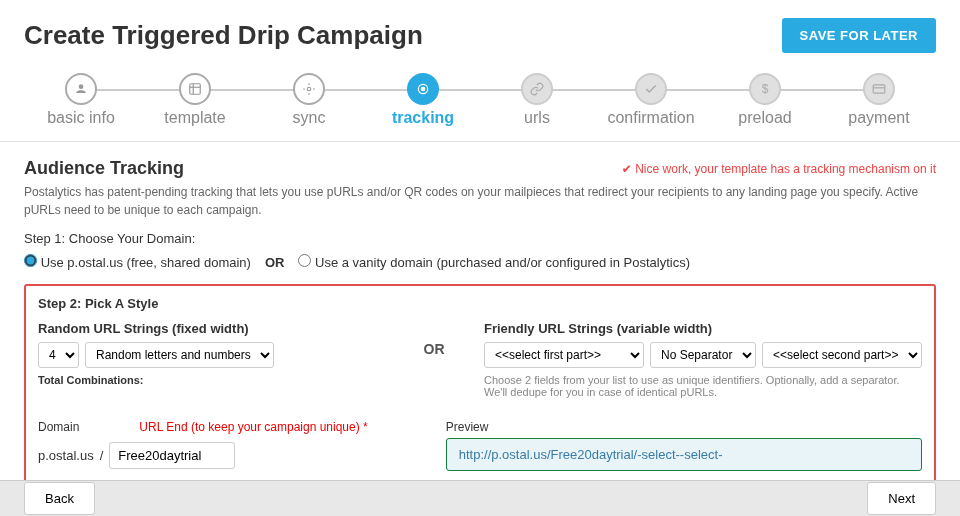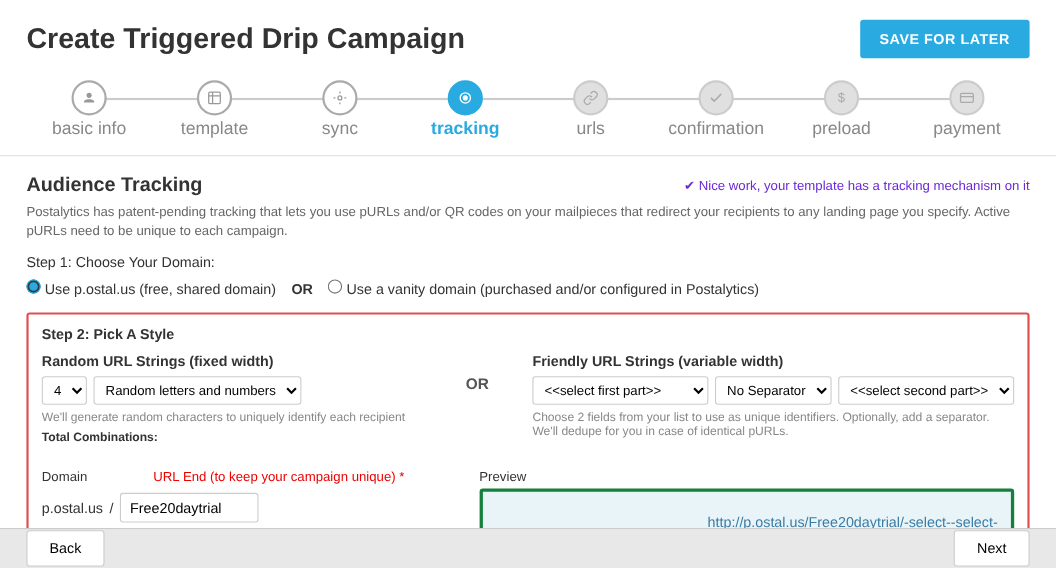--- a/index.html
+++ b/index.html
@@ -32,49 +32,49 @@
     }
     .step-circle.active { background: #29abe2; border-color: #29abe2; color: #fff; }
     .step-circle.done { background: #fff; border-color: #aaa; color: #aaa; }
     .step-label { font-size: 16px; color: #888; }
     .step-label.active { color: #29abe2; font-weight: bold; }
 
     
     .main { padding: 16px 24px; }
     .section-header { display: flex; justify-content: space-between; align-items: center; margin-bottom: 4px; }
     .section-title { font-size: 18px; font-weight: bold; color: #333; }
-    .nice-work { color: #6d28d9; font-size: 12px; }
+    .nice-work { color: #ef4444; font-size: 12px; }
     .description { font-size: 12px; color: #666; margin-bottom: 12px; line-height: 1.5; }
 
     .step-heading { font-size: 13px; font-weight: normal; margin-bottom: 8px; color: #333; }
     .radio-row { display: flex; align-items: center; gap: 14px; margin-bottom: 14px; font-size: 13px; }
     .radio-row input[type=radio] { accent-color: #29abe2; }
 
     .step2-box { border: 2px solid #e05050; padding: 10px 12px 16px; border-radius: 3px; }
     .step2-title { font-weight: bold; font-size: 13px; margin-bottom: 10px; color: #333; }
 
     .url-config { display: flex; align-items: flex-start; gap: 30px; }
     .url-section { flex: 1; }
     .url-section-title { font-weight: bold; font-size: 13px; margin-bottom: 6px; }
     .or-divider { display: flex; align-items: center; justify-content: center; font-weight: bold; font-size: 14px; color: #555; padding-top: 20px; width: 40px; }
 
     .controls-row { display: flex; align-items: center; gap: 6px; margin-bottom: 6px; }
     .small-select { border: 1px solid #ccc; border-radius: 3px; padding: 4px 6px; font-size: 12px; background: #fff; cursor: pointer; }
     .select-wide { min-width: 160px; }
     .helper-text { font-size: 11px; color: #888; margin-bottom: 6px; }
 
-    .url-fields-row { display: flex; align-items: flex-start; gap: 8px; margin-top: 16px; }
+    .url-fields-row { display: flex; align-items: flex-start; gap: 18px; margin-top: 16px; }
     .domain-col { display: flex; flex-direction: column; }
     .preview-col { display: flex; flex-direction: column; margin-left: 60px; flex: 1; }
     .field-label { font-size: 12px; margin-bottom: 4px; color: #333; }
     .field-label span { color: #e00; }
     .domain-row { display: flex; align-items: center; gap: 6px; }
     .domain-name { font-size: 13px; color: #333; }
     .url-input { border: 1px solid #ccc; border-radius: 3px; padding: 5px 8px; font-size: 13px; width: 126px; }
-    .preview-box { background: #e8f4f8; border: 3px solid #15803d; border-radius: 3px; padding: 20px 12px; color: #3a7ca5; font-size: 13px; min-width: 260px; text-align: right; }
+    .preview-box { background: #e8f4f8; border: 1px solid #15803d; border-radius: 3px; padding: 8px 12px; color: #3a7ca5; font-size: 13px; min-width: 260px; }
 
     
     .footer { position: fixed; bottom: 0; left: 0; right: 0; height: 36px; background: #e8e8e8; display: flex; justify-content: space-between; align-items: center; padding: 0 24px; border-top: 1px solid #ccc; }
     .back-btn { background: #fff; border: 1px solid #ccc; padding: 8px 20px; font-size: 13px; cursor: pointer; border-radius: 3px; }
     .next-btn { background: #fff; border: 1px solid #ccc; padding: 8px 20px; font-size: 13px; cursor: pointer; border-radius: 3px; }
   </style>
 </head>
 <body>
 
 <div class="header">
@@ -193,21 +193,20 @@
         <div class="controls-row">
           <select class="small-select">
             <option>4</option><option>5</option><option>6</option><option>7</option><option>8</option>
           </select>
           <select class="small-select select-wide">
             <option>Random letters and numbers</option>
             <option>Random letters only</option>
             <option>Random numbers only</option>
           </select>
         </div>
-        <p class="helper-text">We'll generate random characters to uniquely identify each recipient</p>
         <p class="helper-text" style="font-weight:bold; color:#333;">Total Combinations:</p>
       </div>
 
       <div class="or-divider">
         <span>OR</span>
       </div>
 
       <div class="url-section">
         <p class="url-section-title">Friendly URL Strings (variable width)</p>
         <div class="controls-row">

